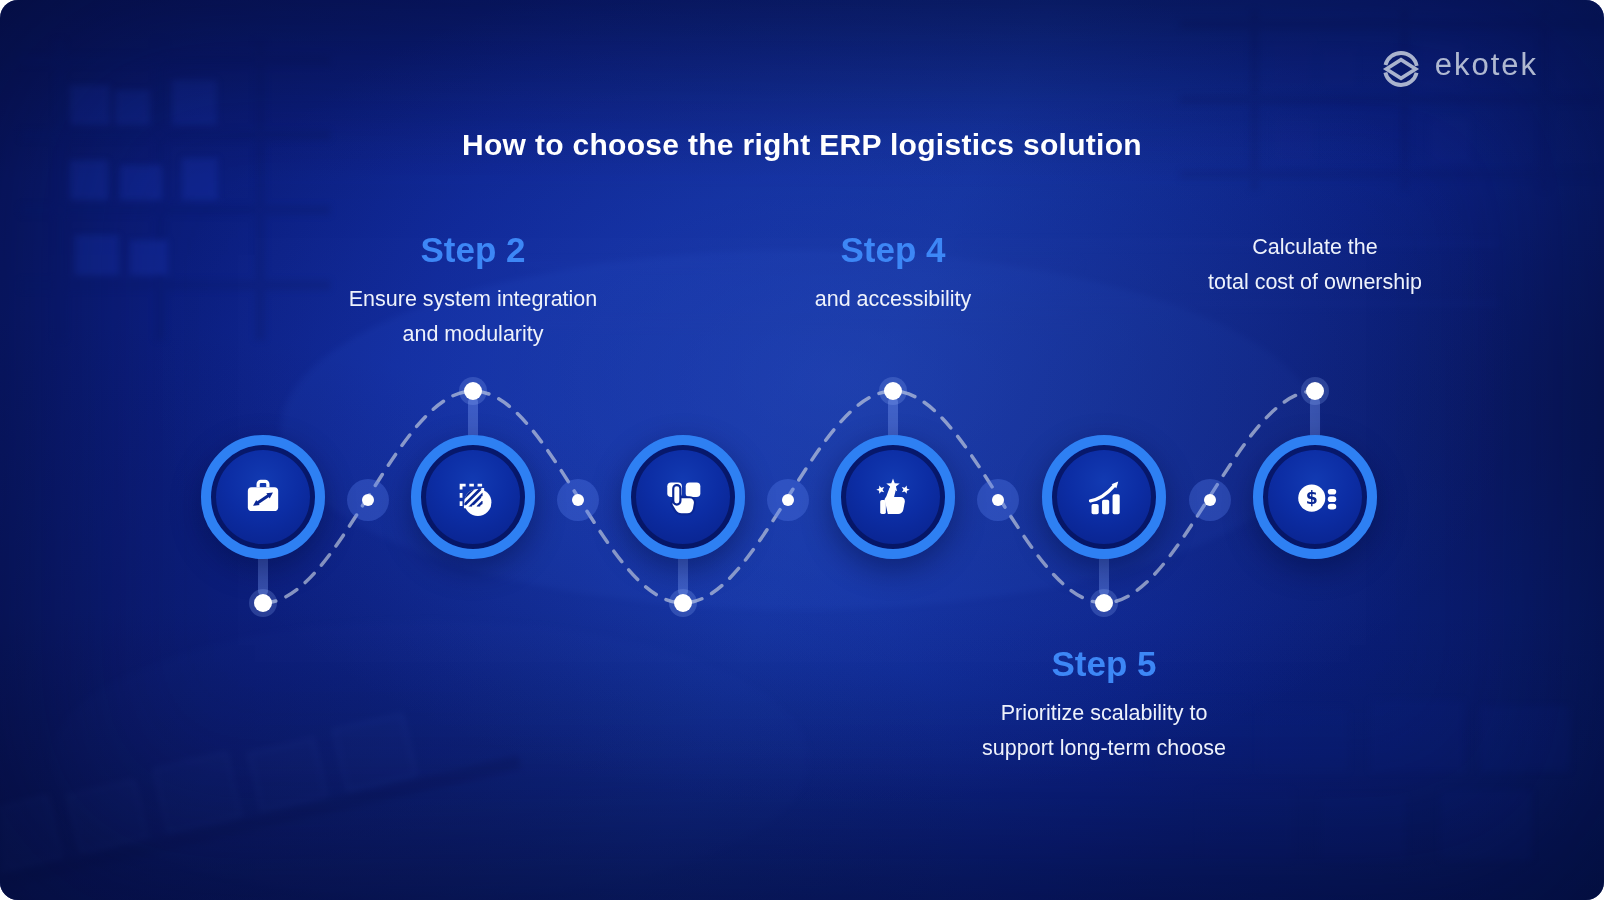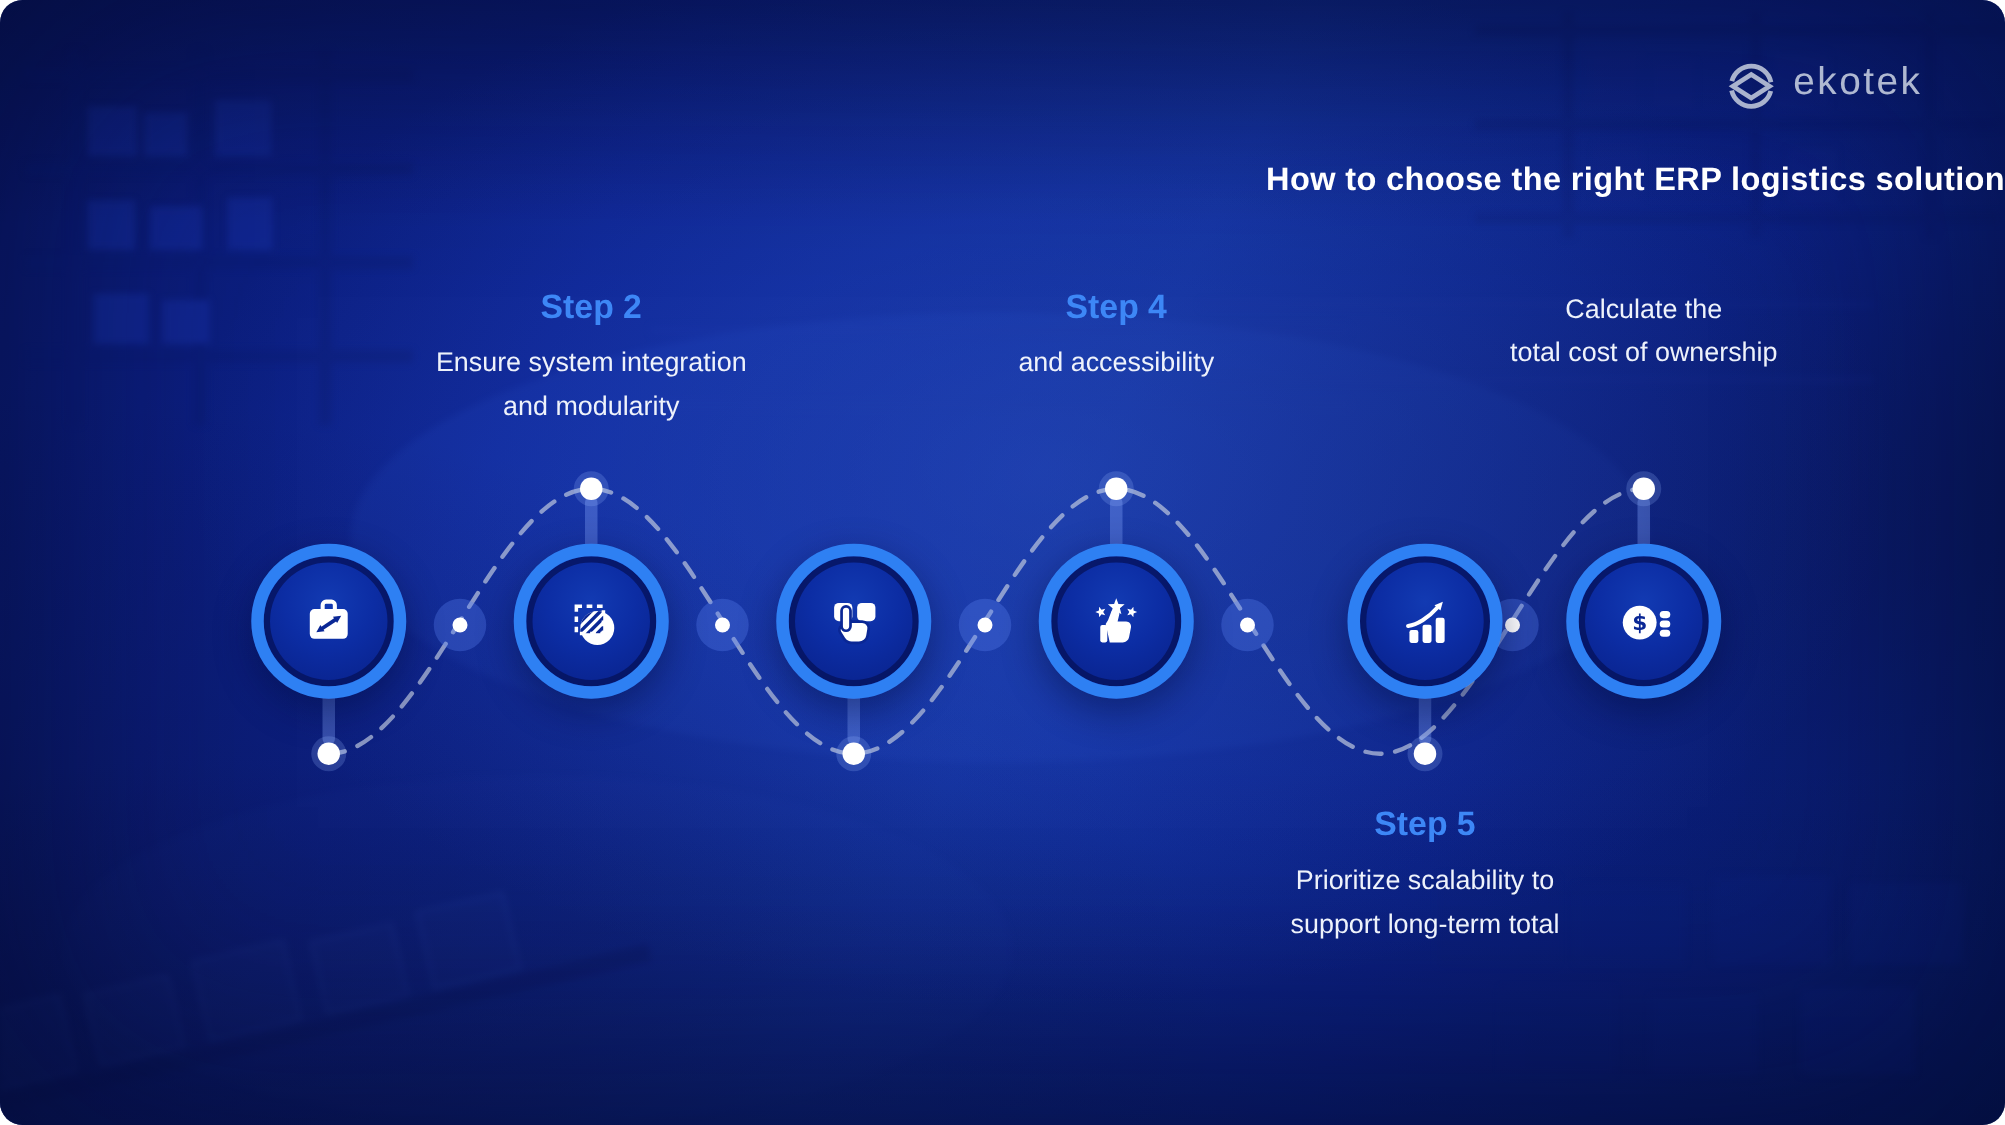--- a/index.html
+++ b/index.html
@@ -11,22 +11,22 @@
   .decor { position:absolute; inset:0; z-index:1; filter:blur(3px); opacity:.55; }
   .vignette { position:absolute; inset:0; z-index:2;
     background:
       radial-gradient(ellipse at 52% 42%, rgba(58,102,228,0.30), rgba(58,102,228,0) 58%),
       radial-gradient(ellipse at 112% 45%, rgba(9,17,70,0.55), transparent 52%),
       radial-gradient(ellipse at -8% 92%, rgba(8,14,60,0.55), transparent 45%),
       linear-gradient(180deg, rgba(6,12,60,0.38) 0%, transparent 20%, transparent 68%, rgba(5,10,50,0.42) 100%);
     box-shadow: inset 0 0 180px 40px rgba(3,8,45,0.45);
   }
   
-  .title { position:absolute; z-index:6; top:128px; left:0; width:100%; text-align:right;
-    color:#ffffff; font-size:26px; font-weight:800; letter-spacing:.3px; }
+  .title { position:absolute; z-index:6; top:128px; left:0; width:100%; text-align:center;
+    color:#ffffff; font-size:30px; font-weight:800; letter-spacing:.3px; }
   .logo { position:absolute; z-index:6; top:47px; right:66px; display:flex; align-items:flex-start; gap:12px; opacity:.85; }
   .logo-text { font-size:31px; font-weight:500; color:#cdd5e4; letter-spacing:2px; }
   
   .dash-path { position:absolute; inset:0; z-index:3; }
   .mid-dot { position:absolute; z-index:4; top:479px; width:42px; height:42px; border-radius:50%;
     background:rgba(88,126,240,0.33); }
   .mid-dot::after { content:""; position:absolute; left:15px; top:15px; width:12px; height:12px;
     border-radius:50%; background:#ffffff; }
   .step { position:absolute; z-index:5; top:0; width:360px; height:100%; }
   .stem { position:absolute; left:175px; width:10px; height:44px; border-radius:5px;
@@ -36,21 +36,21 @@
     background:#ffffff; box-shadow:0 0 0 5px rgba(150,180,255,0.22); }
   .node-dot.top { top:382px; } .node-dot.bottom { top:594px; }
   .circle { position:absolute; left:118px; top:435px; width:104px; height:104px; border-radius:50%;
     border:10px solid #2e80f3;
     background: radial-gradient(circle at 50% 35%, #123ab2 0%, #0c2da4 42%, #081f85 100%);
     box-shadow: inset 0 0 0 5px rgba(5,18,88,0.75), 0 10px 30px rgba(3,10,60,0.45);
     display:flex; align-items:center; justify-content:center; }
   .circle svg { width:52px; height:52px; }
   .step-text { position:absolute; left:0; width:100%; text-align:center; }
   .step-text.top { top:230px; } .step-text.bottom { top:644px; }
-  .step-label { font-size:27px; font-weight:700; color:#3d87f6; margin-bottom:12px; }
+  .step-label { font-size:35px; font-weight:700; color:#3d87f6; margin-bottom:12px; }
   .step-desc { font-size:21.5px; color:#eef2fb; line-height:35px; font-weight:400;text-align:center; }
   .step-desc span { display:block; }
 </style>
 </head>
 <body>
 
 <div class="canvas">
 
   <svg class="decor" viewBox="0 0 1604 900">
     <g fill="#0a1b74">
@@ -226,37 +226,37 @@
     </div>
     <div class="node-dot top"></div>
     <div class="step-text top">
       <div class="step-label">Step 4</div>
       <div class="step-desc">
         <span>and accessibility</span>
       </div>
     </div>
   </div>
 
-  <div class="step" style="left:960px">
+  <div class="step" style="left:924px">
     <div class="stem bottom"></div>
     <div class="circle">
       <svg viewBox="0 0 48 48">
         <rect x="12.5" y="30.5" width="6.6" height="9.5" rx="1.6" fill="#ffffff"></rect>
         <rect x="22.2" y="26.5" width="6.6" height="13.5" rx="1.6" fill="#ffffff"></rect>
         <rect x="31.9" y="21.5" width="6.6" height="18.5" rx="1.6" fill="#ffffff"></rect>
         <path d="M11.5 27.5 C 18 26.5 26.5 21.5 33 14" fill="none" stroke="#ffffff" stroke-width="3" stroke-linecap="round"></path>
         <polygon points="37.2,9.6 35.4,16 31,12.2" fill="#ffffff"></polygon>
       </svg>
     </div>
     <div class="node-dot bottom"></div>
     <div class="step-text bottom">
       <div class="step-label">Step 5</div>
       <div class="step-desc">
         <span>Prioritize scalability to</span>
-        <span>support long-term total</span>
+        <span>support long-term choose</span>
       </div>
     </div>
   </div>
 
   <div class="step" style="left:1135px">
     <div class="stem top"></div>
     <div class="circle">
       <svg viewBox="0 0 48 48">
         <circle cx="21" cy="25" r="12.5" fill="#ffffff"></circle>
         <text x="21" y="30.5" font-size="16" font-weight="bold" fill="#0a2795" text-anchor="middle" font-family="DejaVu Sans, sans-serif">$</text>

